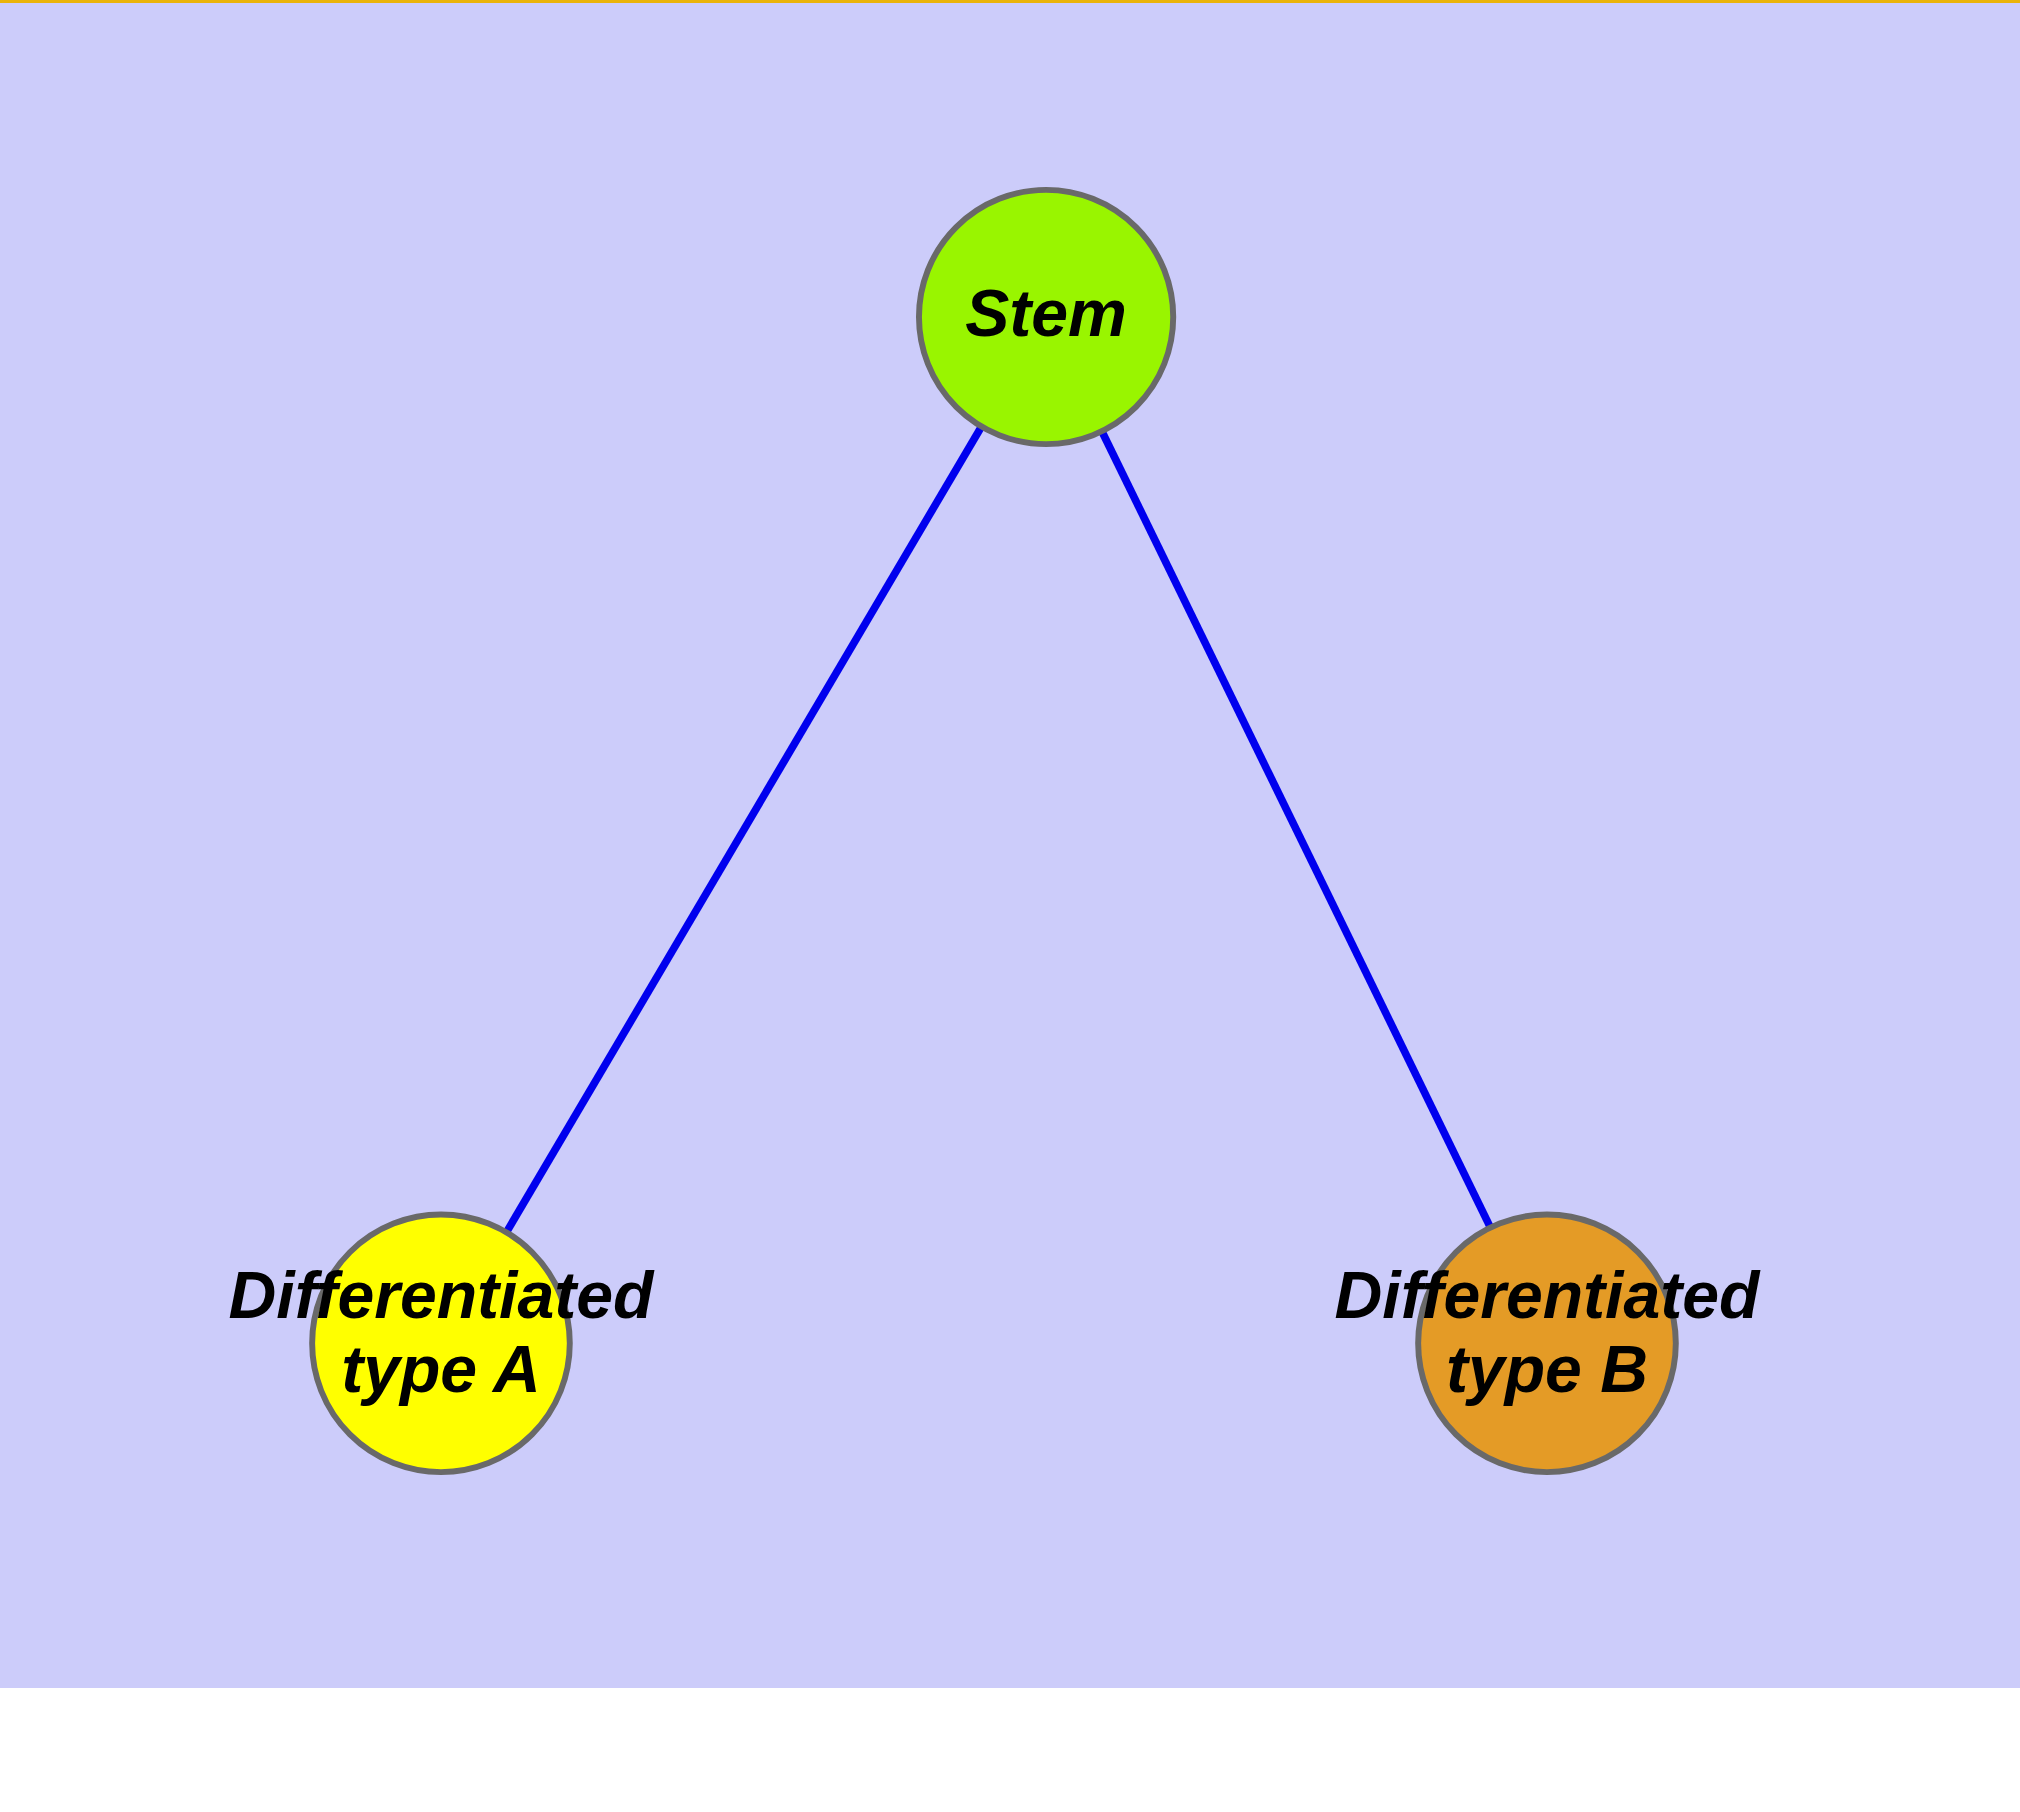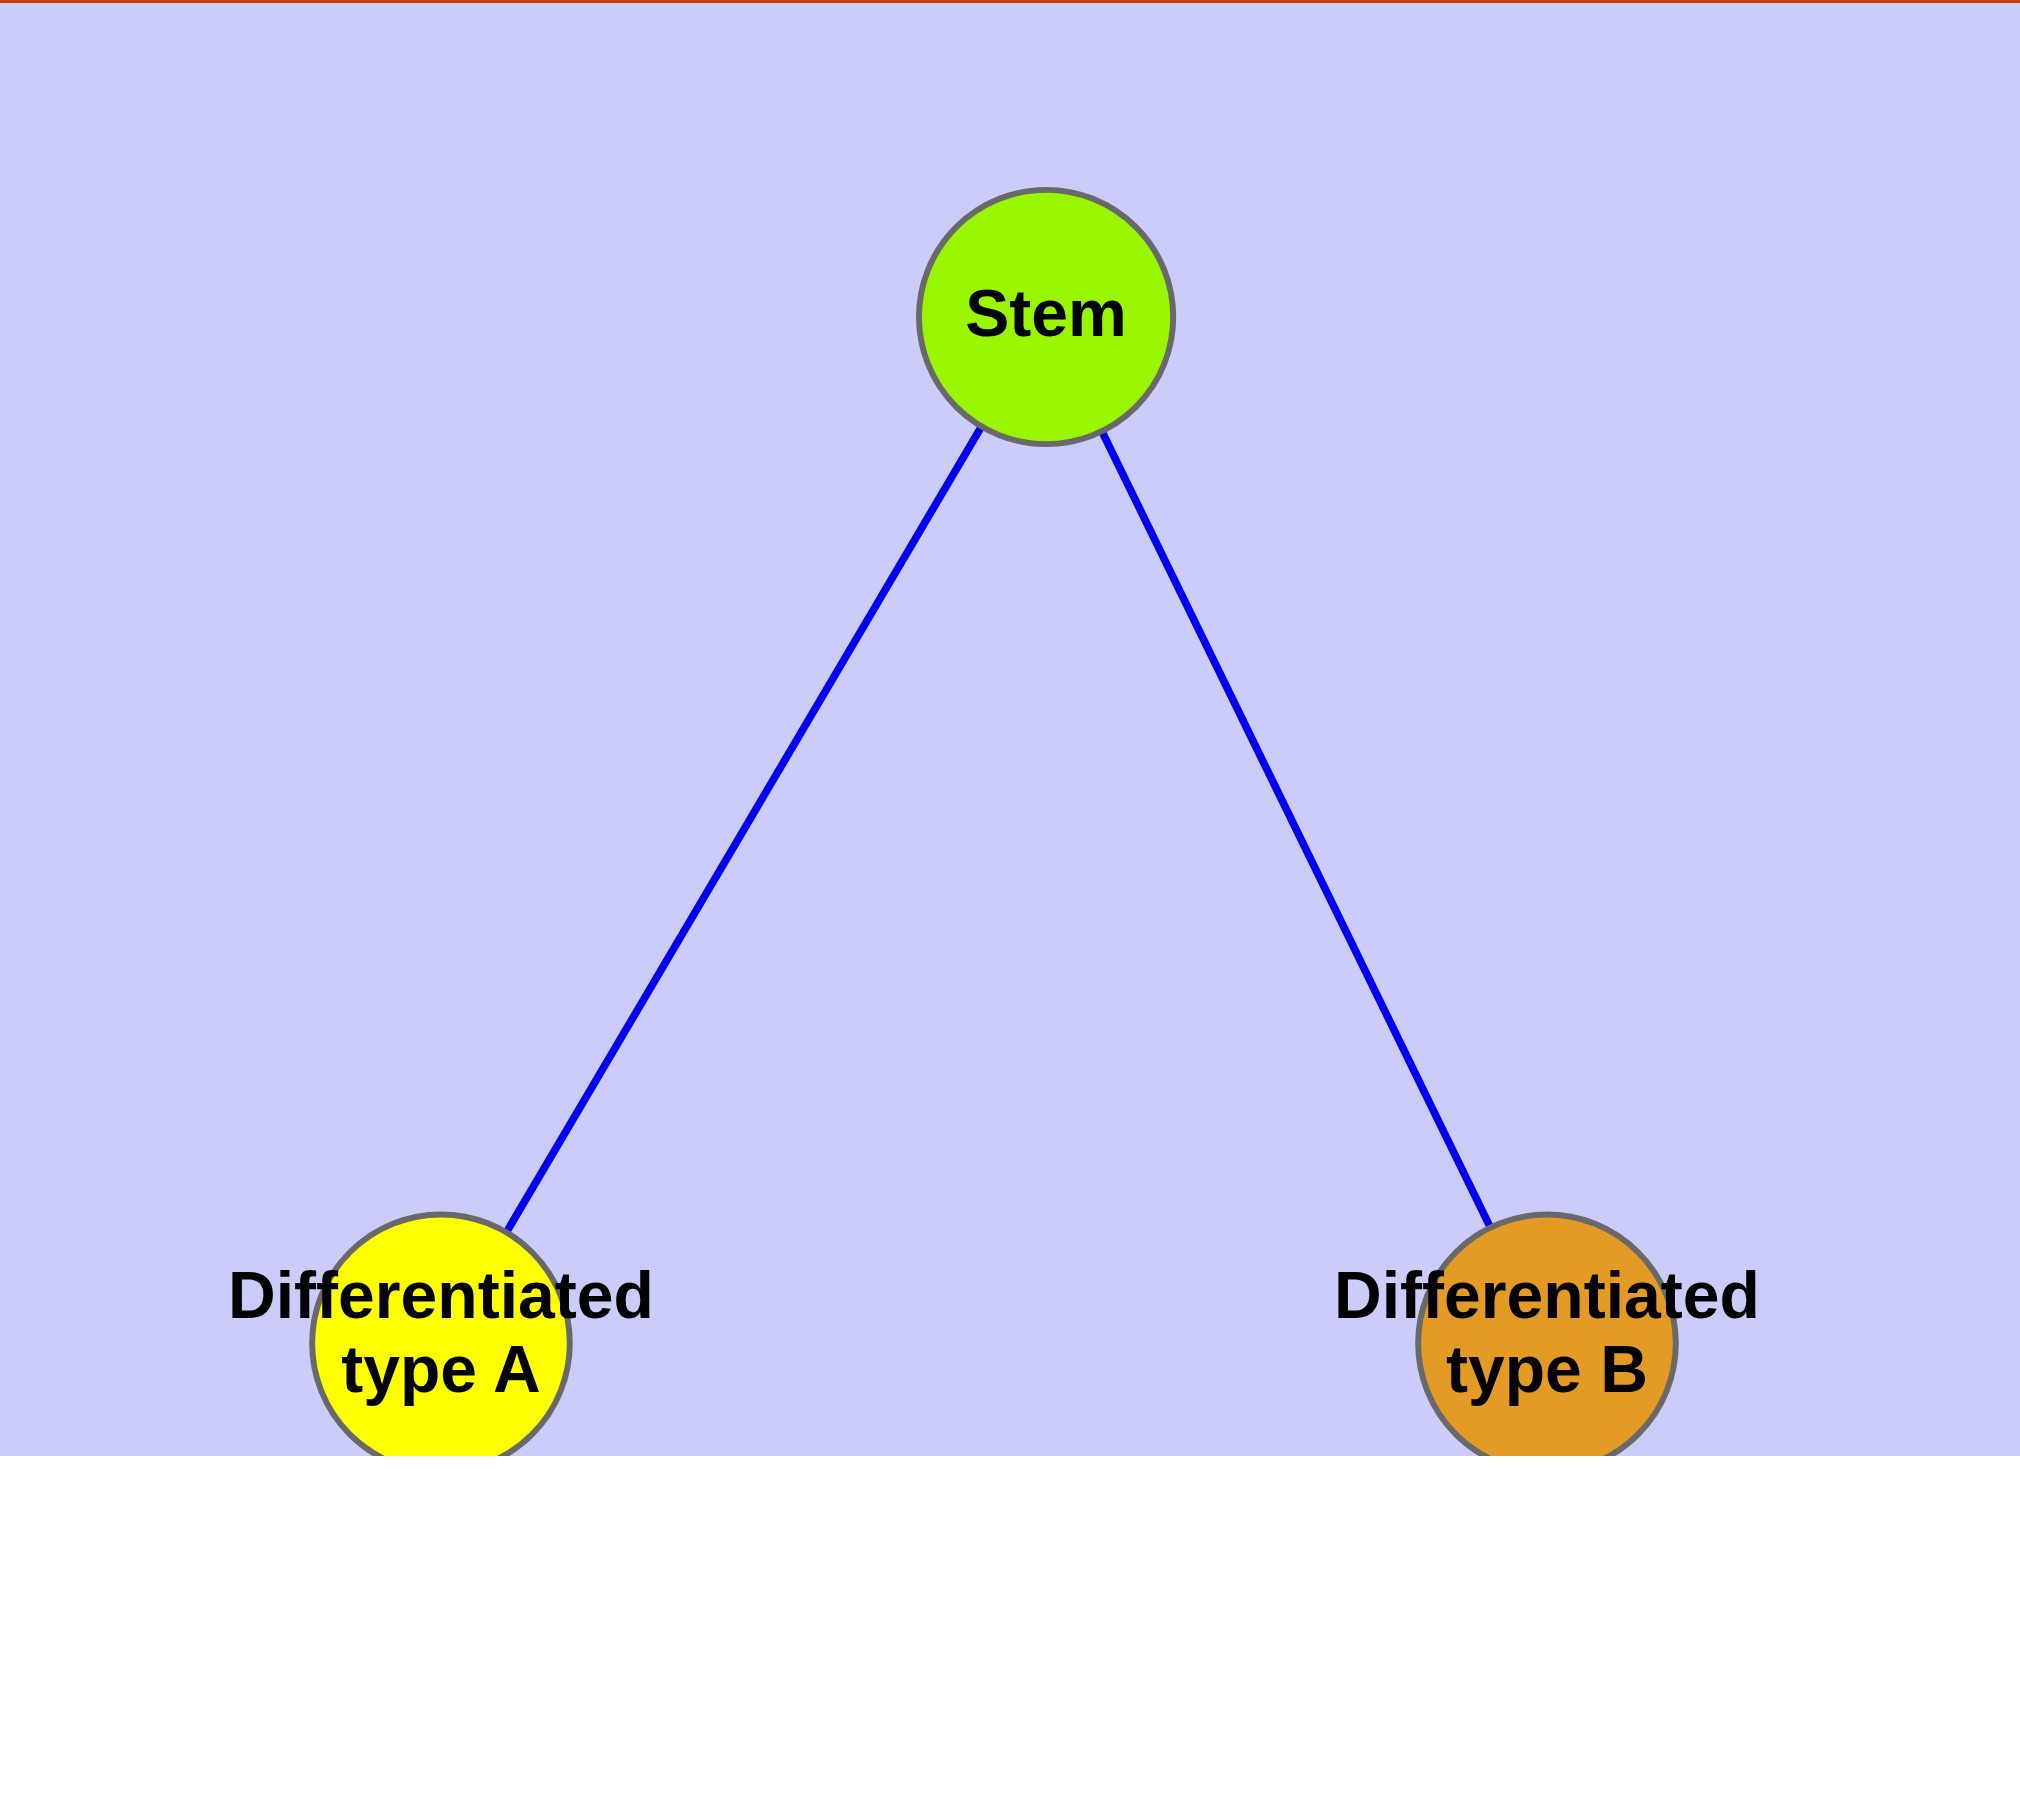--- a/index.html
+++ b/index.html
@@ -4,24 +4,25 @@
 <title>Cell Differentiation Graph</title>
 <style>
   html, body {
     margin: 0;
     padding: 0;
     background: #ffffff;
   }
   #stage {
     position: relative;
     width: 2021px;
-    height: 1456px;
+    height: 1688px;
     overflow: hidden;
-    background: #c2410c;
+    background: #eab308;
     font-family: "Liberation Sans", sans-serif;
+    font-style: italic;
   }
   #canvas-bg {
     position: absolute;
     left: 0;
     top: 2.5px;
     width: 2021px;
     height: 1810px;
     background: #ccccfa;
   }
   #graph-svg {

